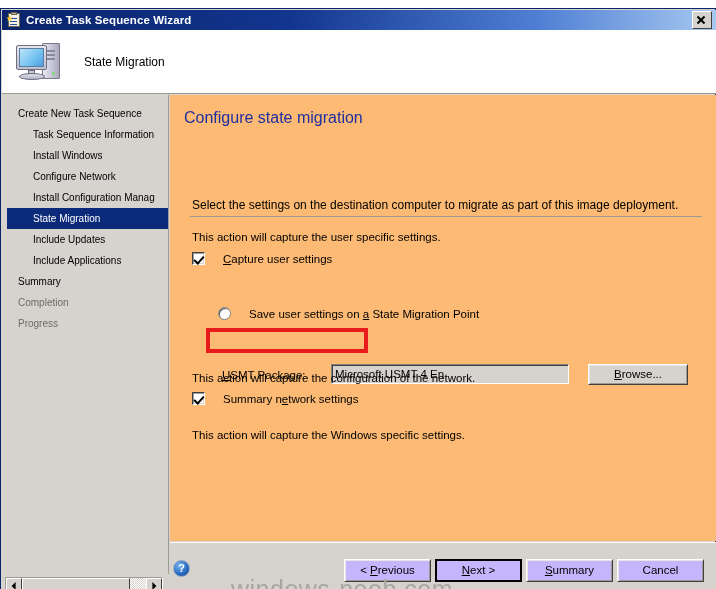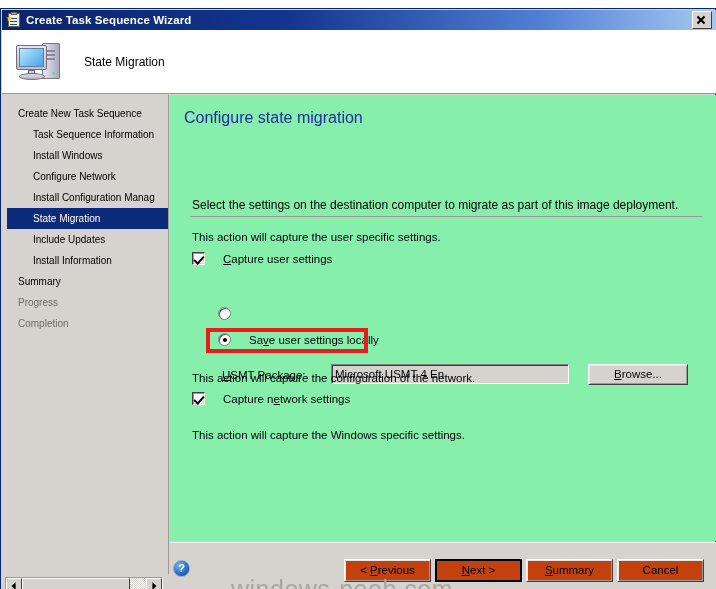--- a/index.html
+++ b/index.html
@@ -269,21 +269,21 @@
     box-sizing: border-box;
     cursor: default;
   }
 
   
   #content {
     position: absolute;
     left: 169px; top: 86px;
     width: 546px;
     height: 446px;
-    background: #86efac;
+    background: #fdba74;
     box-sizing: border-box;
     overflow: hidden;
   }
   #page-title {
     position: absolute;
     left: 14px; top: 14px;
     font-size: 16px;
     color: #1f2fa0;
     white-space: nowrap;
   }
@@ -439,21 +439,21 @@
     font-size: 11px;
     font-weight: bold;
     line-height: 15px;
     text-align: center;
     cursor: default;
   }
   .wbtn {
     position: absolute;
     top: 16px;
     height: 23px;
-    background: #c2410c;
+    background: #c4b5fd;
     border: 1px solid;
     border-color: #ffffff #404040 #404040 #ffffff;
     box-shadow: inset 1px 1px 0 #e8e6e2, inset -1px -1px 0 #9c9a94;
     box-sizing: border-box;
     font-family: "Liberation Sans", sans-serif;
     font-size: 11.5px;
     color: #000000;
     text-align: center;
     line-height: 21px;
     white-space: nowrap;
@@ -515,24 +515,24 @@
 
   <div id="nav-panel">
     <div style="height:8px;"></div>
     <div class="nav-item lvl0">Create New Task Sequence</div>
     <div class="nav-item lvl1">Task Sequence Information</div>
     <div class="nav-item lvl1">Install Windows</div>
     <div class="nav-item lvl1">Configure Network</div>
     <div class="nav-item lvl1">Install Configuration Manag</div>
     <div class="nav-item lvl1 selected">State Migration</div>
     <div class="nav-item lvl1">Include Updates</div>
-    <div class="nav-item lvl1">Install Information</div>
+    <div class="nav-item lvl1">Include Applications</div>
     <div class="nav-item lvl0">Summary</div>
+    <div class="nav-item lvl0 dim">Completion</div>
     <div class="nav-item lvl0 dim">Progress</div>
-    <div class="nav-item lvl0 dim">Completion</div>
   </div>
 
   <div id="hscroll">
     <div class="sb-btn left">
         <span class="arrow"></span>
       </div>
     <div id="sb-track">
       <div id="sb-thumb"></div>
     </div>
     <div class="sb-btn right">
@@ -552,34 +552,31 @@
       <span class="wcheck checked"></span>
       <span class="ctl-label"><span class="acc">C</span><span>apture user settings</span></span>
     </div>
 
     <div id="usmt-label"><span class="acc">U</span><span>SMT Package:</span></div>
     <div id="usmt-field">Microsoft USMT 4 En</div>
     <div id="browse-button"><span class="acc">B</span><span>rowse...</span></div>
 
     <div class="ctl-row" style="left:48px; top:212px;">
       <span class="wradio"></span>
+      <span class="ctl-label"><span>Save user settings on </span><span class="acc">a</span><span> State Migration Point</span></span>
     </div>
 
-    <div class="ctl-row" style="left:48px; top:238px;">
-      <span class="wradio checked"></span>
-      <span class="ctl-label"><span>Sa</span><span class="acc">v</span><span>e user settings locally</span></span>
-    </div>
 
     <div id="red-highlight"></div>
 
     <div class="section-label" style="top:277px;">This action will capture the configuration of the network.</div>
 
     <div class="ctl-row" style="left:22px; top:297px;">
       <span class="wcheck checked"></span>
-      <span class="ctl-label"><span>Capture n</span><span class="acc">e</span><span>twork settings</span></span>
+      <span class="ctl-label"><span>Summary n</span><span class="acc">e</span><span>twork settings</span></span>
     </div>
 
     <div class="section-label" style="top:334px;">This action will capture the Windows specific settings.</div>
 
 
   </div>
 
   <div id="footer">
     <div id="help-icon">?</div>
 

